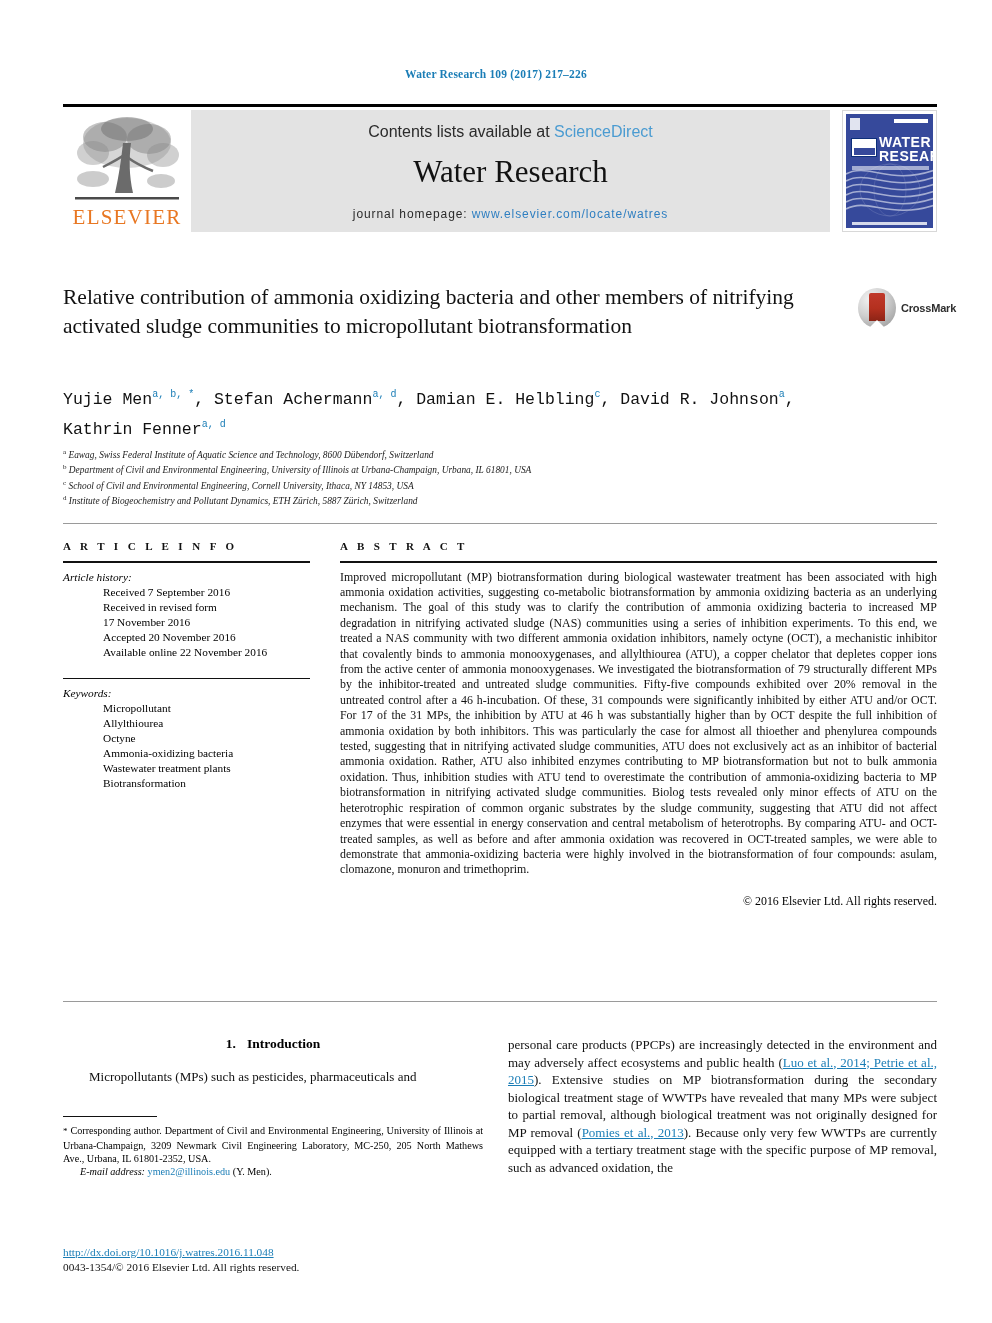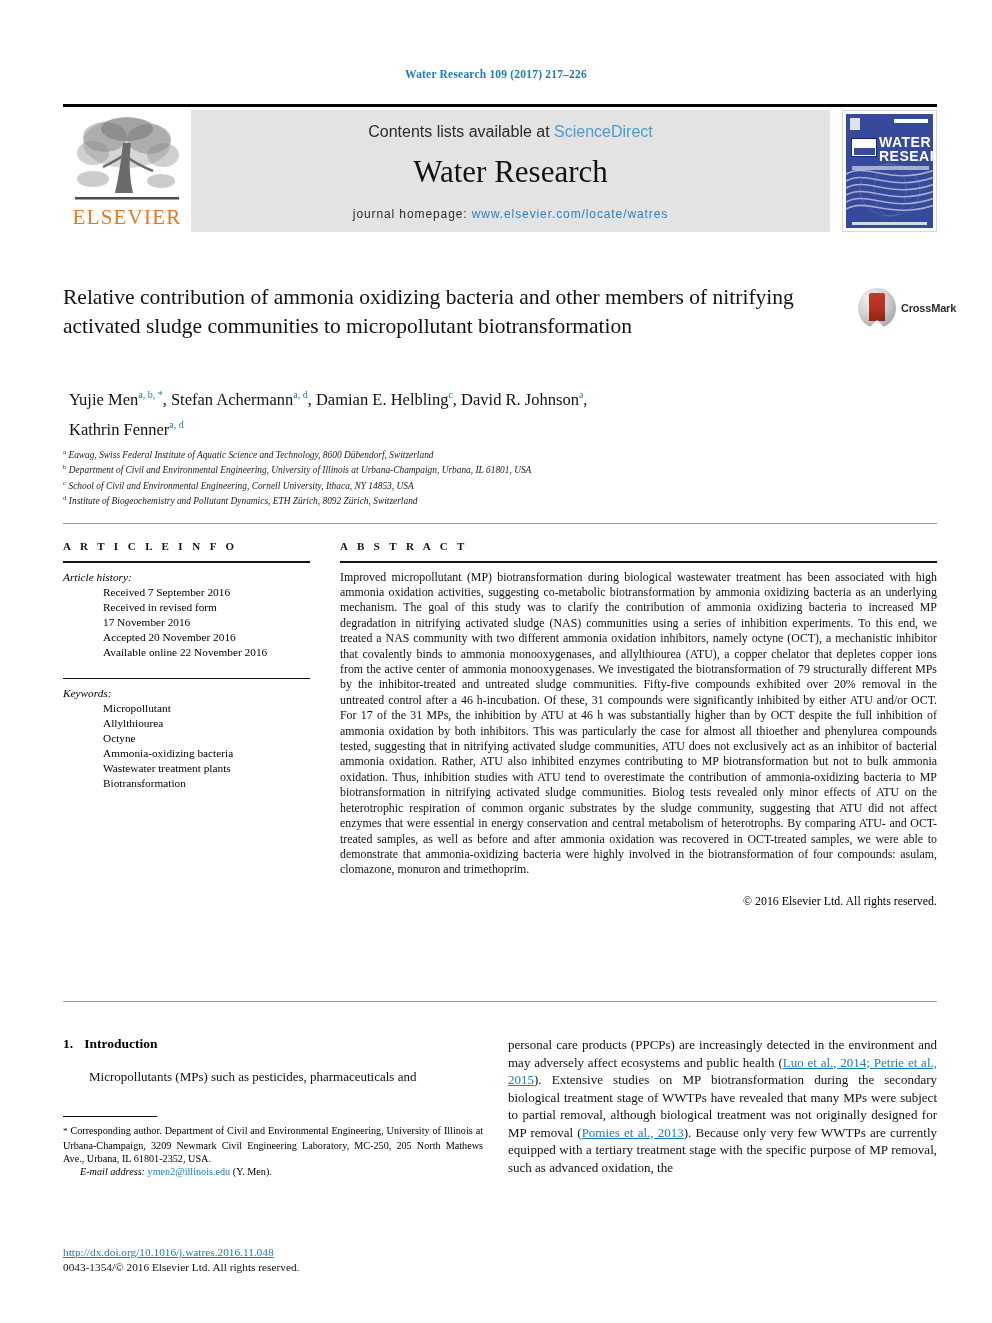--- a/index.html
+++ b/index.html
@@ -226,24 +226,24 @@
     font-family: "Liberation Sans", sans-serif;
     font-size: 11px;
     font-weight: bold;
     color: #2e2e2e;
     letter-spacing: -.2px;
   }
 
   
   .authors {
     position: absolute;
-    left: 69px;
+    left: 63px;
     top: 382px;
     width: 800px;
-    font-family: Liberation Serif, serif;
+    font-family: Liberation Mono, monospace;
     font-size: 16.5px;
     line-height: 25px;
     color: #111;
   }
   .authors sup { color: #1a7db6; font-size: 10px; }
   .authors sup.star { color: #1a7db6; }
 
   
   .affiliations {
     position: absolute;
@@ -339,20 +339,21 @@
     position: absolute;
     left: 508px;
     top: 1036px;
     width: 429px;
   }
   .intro-head {
     font-family: "Liberation Serif", serif;
     font-size: 13.5px;
     font-weight: bold;
     margin-bottom: 16px;
+    text-align: center;
   }
   .intro-head .num { margin-right: 11px; }
   .body-par {
     font-size: 13px;
     line-height: 17.5px;
     text-align: justify;
     text-indent: 26px;
     color: #111;
   }
   .body-par.noind { text-indent: 0; }
@@ -482,21 +483,21 @@
 
   <div class="authors">
     <span>Yujie Men</span><sup class="star">a, b, *</sup><span>, Stefan Achermann</span><sup>a, d</sup><span>, Damian E. Helbling</span><sup>c</sup><span>, David R. Johnson</span><sup>a</sup><span>,</span><br>
     <span>Kathrin Fenner</span><sup>a, d</sup>
   </div>
 
   <div class="affiliations">
     <div><sup>a</sup> <span>Eawag, Swiss Federal Institute of Aquatic Science and Technology, 8600 Dübendorf, Switzerland</span></div>
     <div><sup>b</sup> <span>Department of Civil and Environmental Engineering, University of Illinois at Urbana-Champaign, Urbana, IL 61801, USA</span></div>
     <div><sup>c</sup> <span>School of Civil and Environmental Engineering, Cornell University, Ithaca, NY 14853, USA</span></div>
-    <div><sup>d</sup> <span>Institute of Biogeochemistry and Pollutant Dynamics, ETH Zürich, 8092 Zürich, Switzerland</span></div>
+    <div><sup>d</sup> <span>Institute of Biogeochemistry and Pollutant Dynamics, ETH Zürich, 5887 Zürich, Switzerland</span></div>
   </div>
 
   <div class="rule-top"></div>
 
   <div class="col-left">
     <div class="section-head">A R T I C L E   I N F O</div>
     <div class="hr-thin"></div>
     <div class="meta-label">Article history:</div>
     <div class="meta-list">
       <div>Received 7 September 2016</div>

